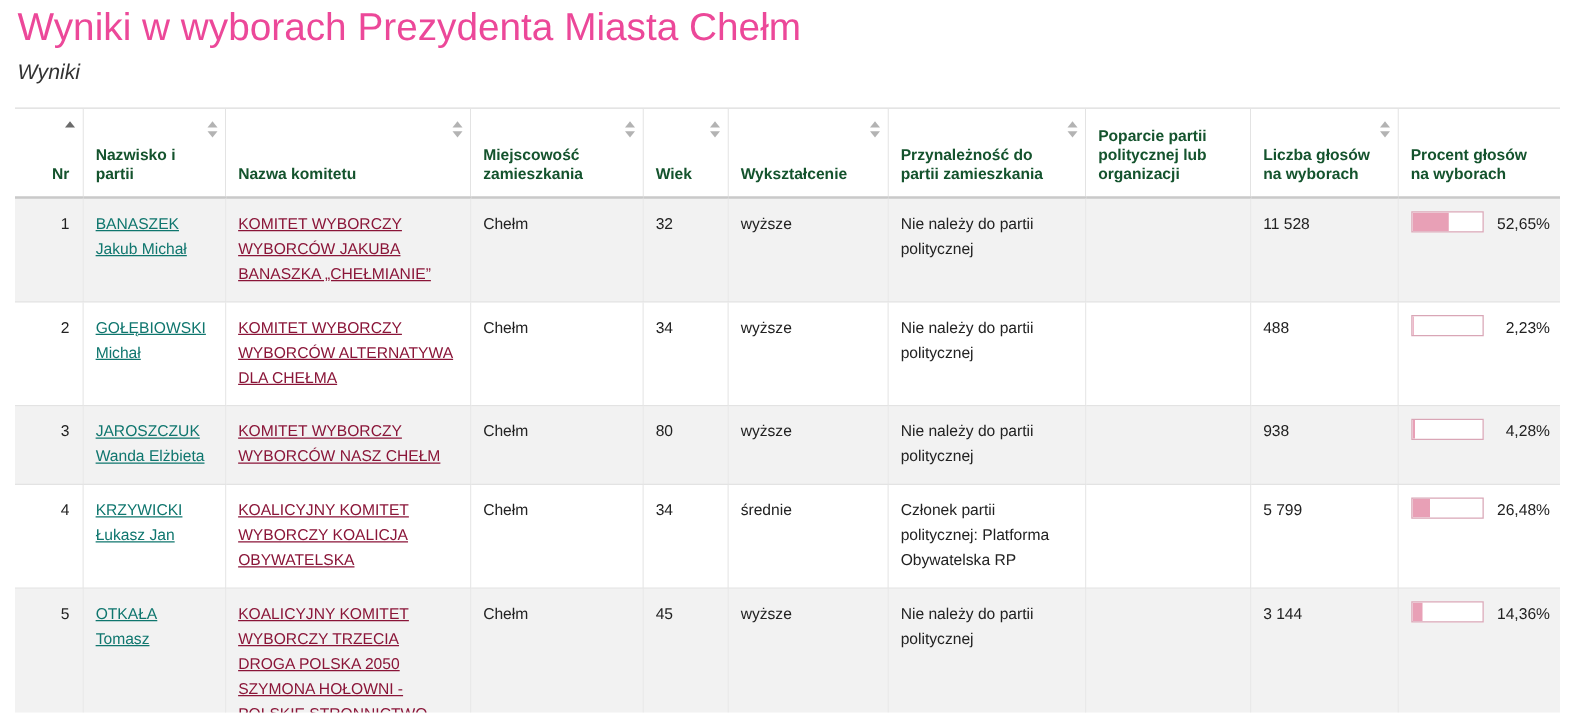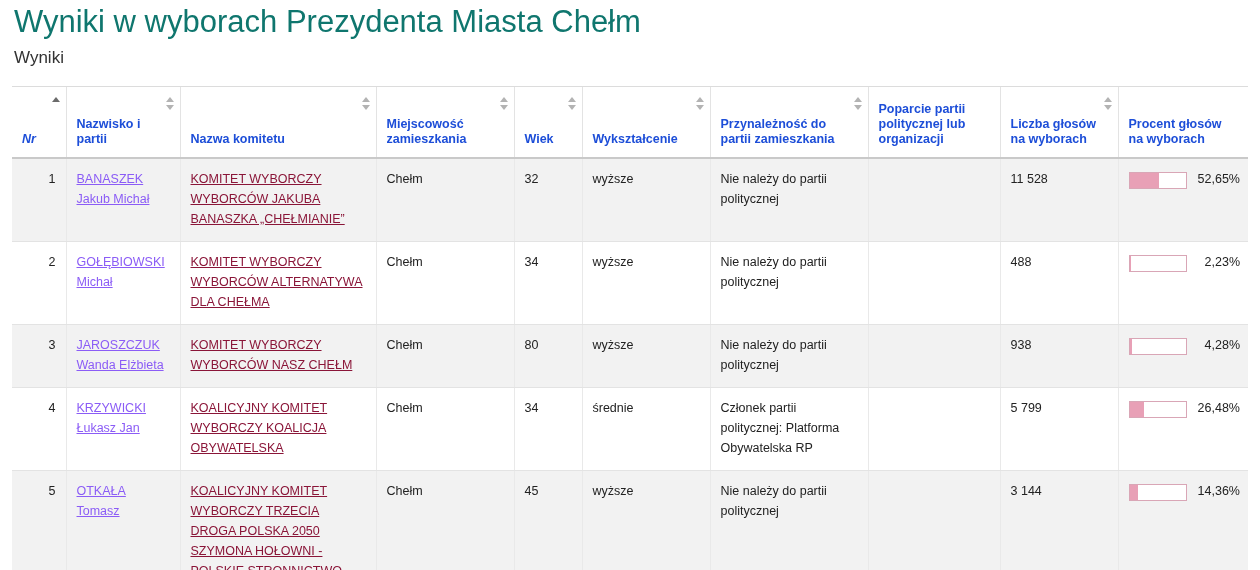--- a/index.html
+++ b/index.html
@@ -18,59 +18,60 @@
   .page {
     width: 1260px;
     height: 570px;
     position: relative;
     box-sizing: border-box;
     padding: 0 12px;
   }
   h1.page-title {
     font-size: 31px;
     font-weight: normal;
-    color: #0f766e;
+    color: #ec4899;
     margin: 4px 0 0 0;
     padding: 0 0 0 2px;
     line-height: 36px;
     letter-spacing: 0px;
   }
   .subtitle {
     font-size: 17px;
     color: #333333;
     margin: 8px 0 0 2px;
     font-weight: normal;
+    font-style: italic;
   }
   .table-wrap {
     margin-top: 18px;
     border-top: 1px solid #dcdcdc;
     overflow: hidden;
   }
   table.results {
     border-collapse: collapse;
     width: 1236px;
     table-layout: fixed;
     font-size: 12.5px;
   }
   table.results thead th {
     background: #ffffff;
     border-bottom: 2px solid #c9c9c9;
     border-right: 1px solid #e3e3e3;
     vertical-align: bottom;
     text-align: left;
     font-weight: bold;
     font-size: 12.5px;
-    color: #1d4ed8;
+    color: #14532d;
     padding: 8px 10px 10px 10px;
     position: relative;
     line-height: 15px;
     height: 52px;
   }
   table.results thead th:last-child { border-right: none; }
-  table.results thead th.num { text-align: left; font-style: italic; }
+  table.results thead th.num { text-align: right; }
   .sorter {
     position: absolute;
     right: 5px;
     top: 10px;
     width: 9px;
     height: 14px;
     opacity: 0.75;
   }
   .sorter .up, .sorter .down {
     position: absolute;
@@ -93,27 +94,27 @@
   }
   table.results tbody td:last-child { border-right: none; }
   tbody tr.odd td { background: #f2f2f2; }
   tbody tr.even td { background: #ffffff; }
   td.num { text-align: left; }
   td.nr { text-align: right; color: #222; }
   a.link {
     color: #8a1538;
     text-decoration: underline;
   }
-  .cand-name a.link { color: #8b5cf6; }
+  .cand-name a.link { color: #0f766e; }
   .pct-cell {
     padding-right: 8px !important;
   }
   .bar-row {
     display: flex;
-    align-items: flex-end;
+    align-items: flex-start;
     gap: 7px;
   }
   .bar-track {
     width: 58px;
     height: 17px;
     border: 1px solid #d9a6b6;
     background: #ffffff;
     box-sizing: border-box;
     flex: 0 0 auto;
     position: relative;

